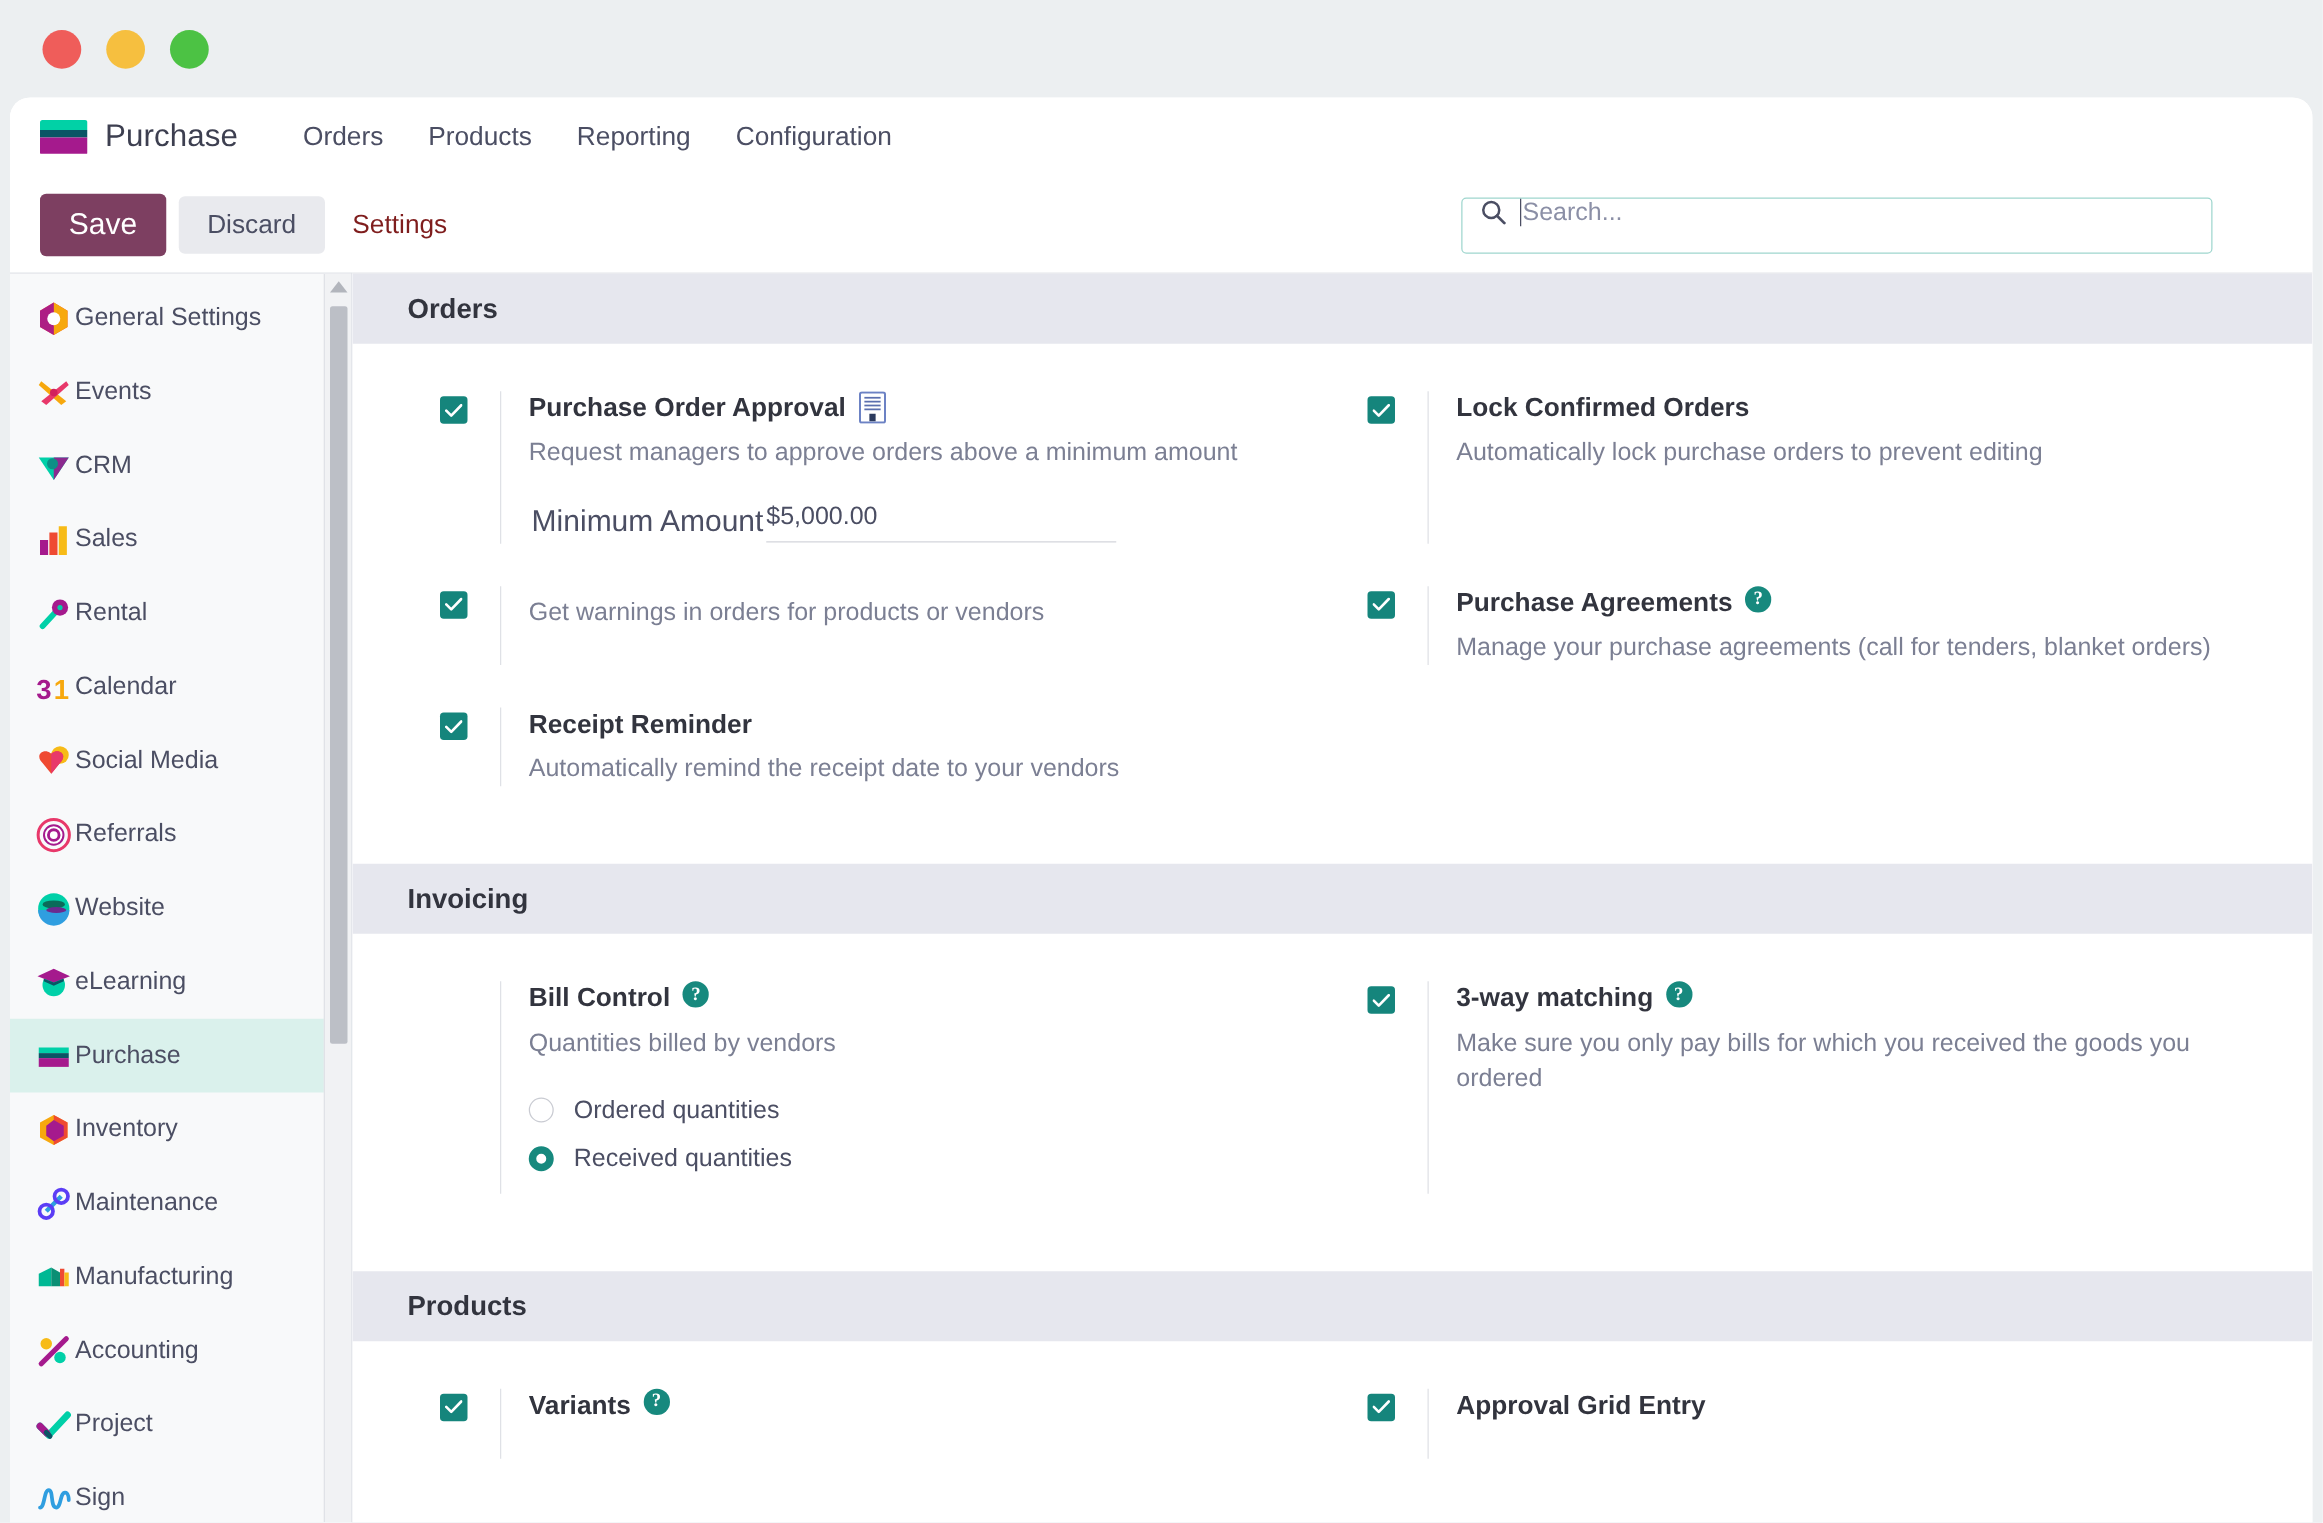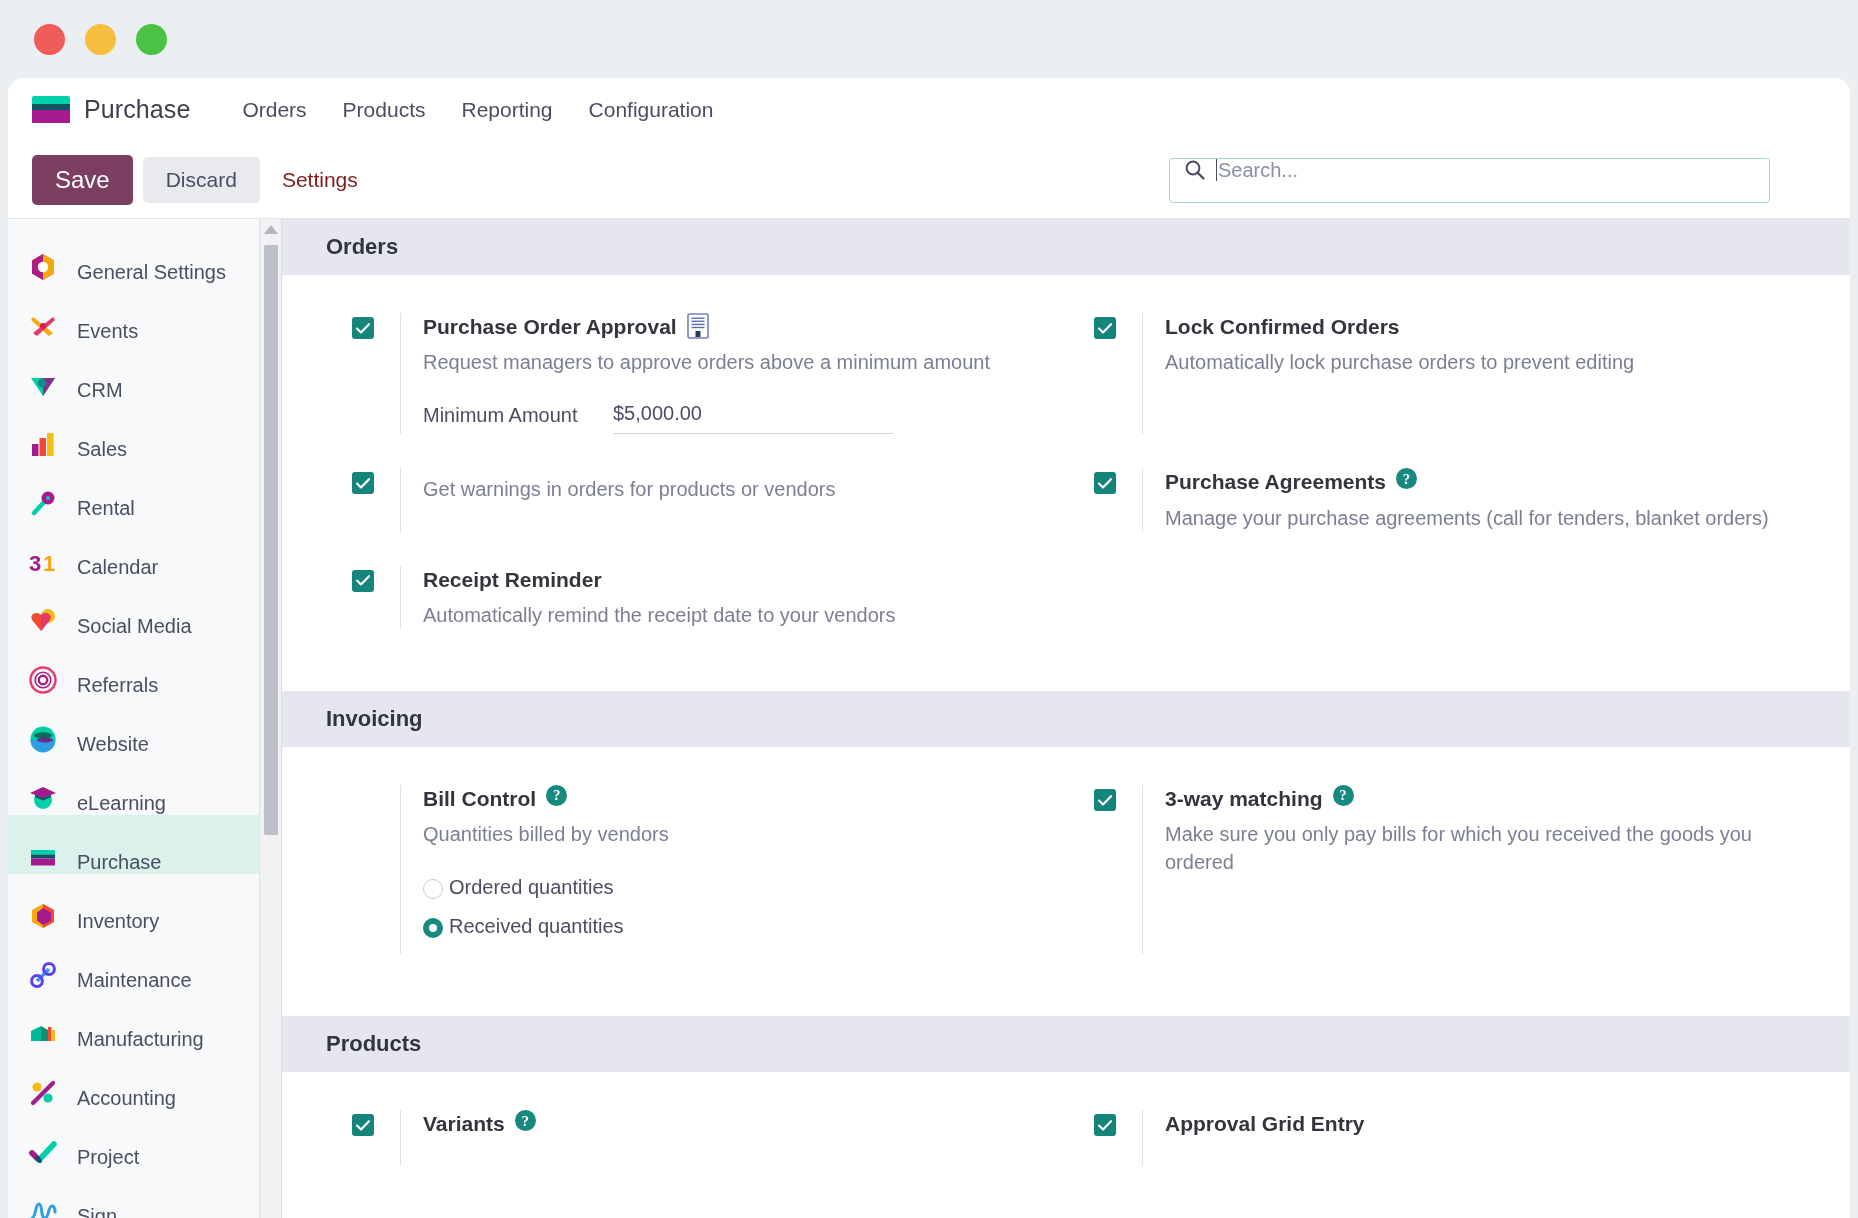--- a/index.html
+++ b/index.html
@@ -111,23 +111,23 @@
   .sidebar {
     width: 274px;
     background: #f8f9fa;
     border-top: 1px solid #e3e5ea;
     border-right: 1px solid #dcdee4;
     position: relative;
     overflow: hidden;
   }
   .sidelist { padding-top: 6px; }
   .sideitem {
-    display: flex; align-items: flex-end;
+    display: flex; align-items: center;
     height: 59px; padding-left: 18px;
-    cursor: pointer; gap: 17px;
+    cursor: pointer; 
   }
   .sideitem.active { background: #daf1ec; }
   .sideitem .lbl { font-size: 20px; color: #4b4e63; }
   .sideicon { width: 34px; height: 34px; flex: 0 0 34px; display: flex; align-items: center; justify-content: center; }
 
   .sbtrack {
     position: absolute; right: 0; top: 0; width: 22px; height: 100%;
     background: #f1f2f4; border-left: 1px solid #e0e2e7;
   }
   .sbarrow {
@@ -198,33 +198,33 @@
     cursor: pointer; font-family: "Liberation Serif", serif;
   }
   .bldg-icon { display: inline-flex; }
 
   
   .subfield {
     display: flex; align-items: flex-start;
     margin-top: 26px;
   }
   .subfield-label {
-    font-size: 20px; color: #4b4e63; width: 190px; line-height: 1.35;
+    font-size: 24px; color: #4b4e63; width: 190px; line-height: 1.35; text-align: center;
   }
   .subfield-input {
     border: none; border-bottom: 1px solid #d3d5db;
     background: transparent;
     font-family: inherit; font-size: 20px; color: #4b4e63;
     width: 280px; padding: 0 0 8px 0; outline: none;
   }
 
   
   .radio-group { margin-top: 28px; }
   .radio-row {
-    display: flex; align-items: flex-end; gap: 6px;
+    display: flex; align-items: center; gap: 16px;
     margin-bottom: 16px; cursor: pointer;
   }
   .radio {
     width: 20px; height: 20px; border-radius: 50%;
     border: 1.6px solid #c9cbd2; background: #fff;
     flex: 0 0 20px;
   }
   .radio.on {
     border: 6px solid #17897e; background: #fff;
   }

